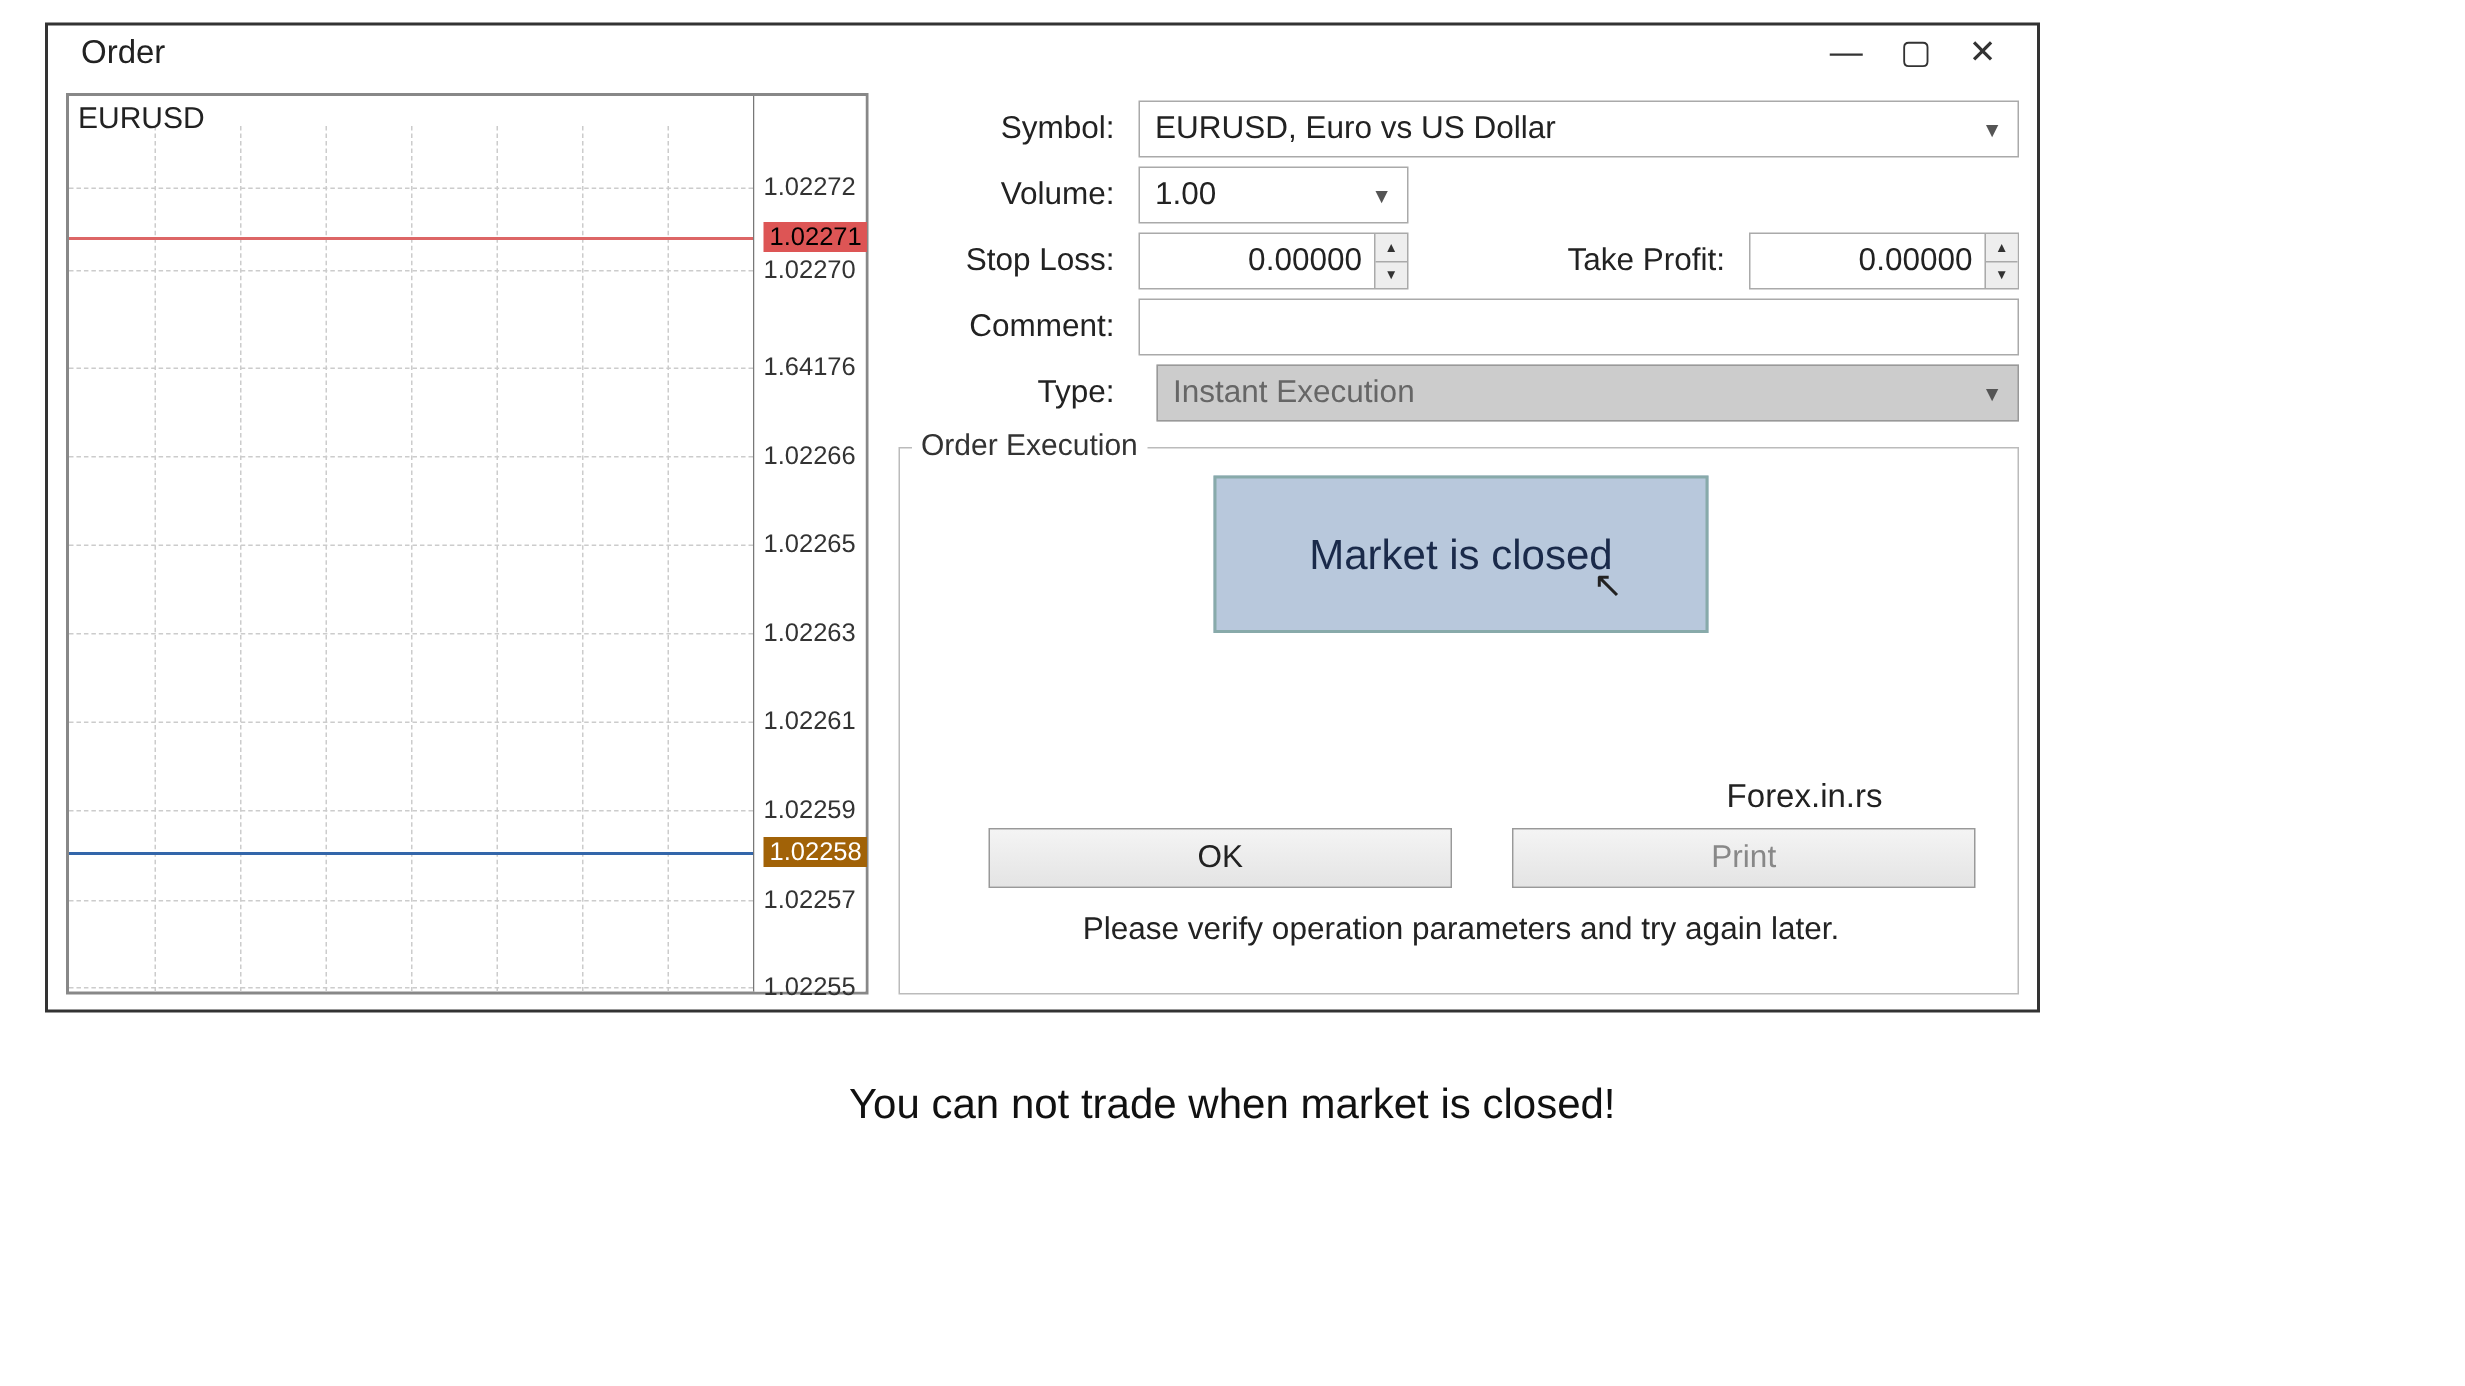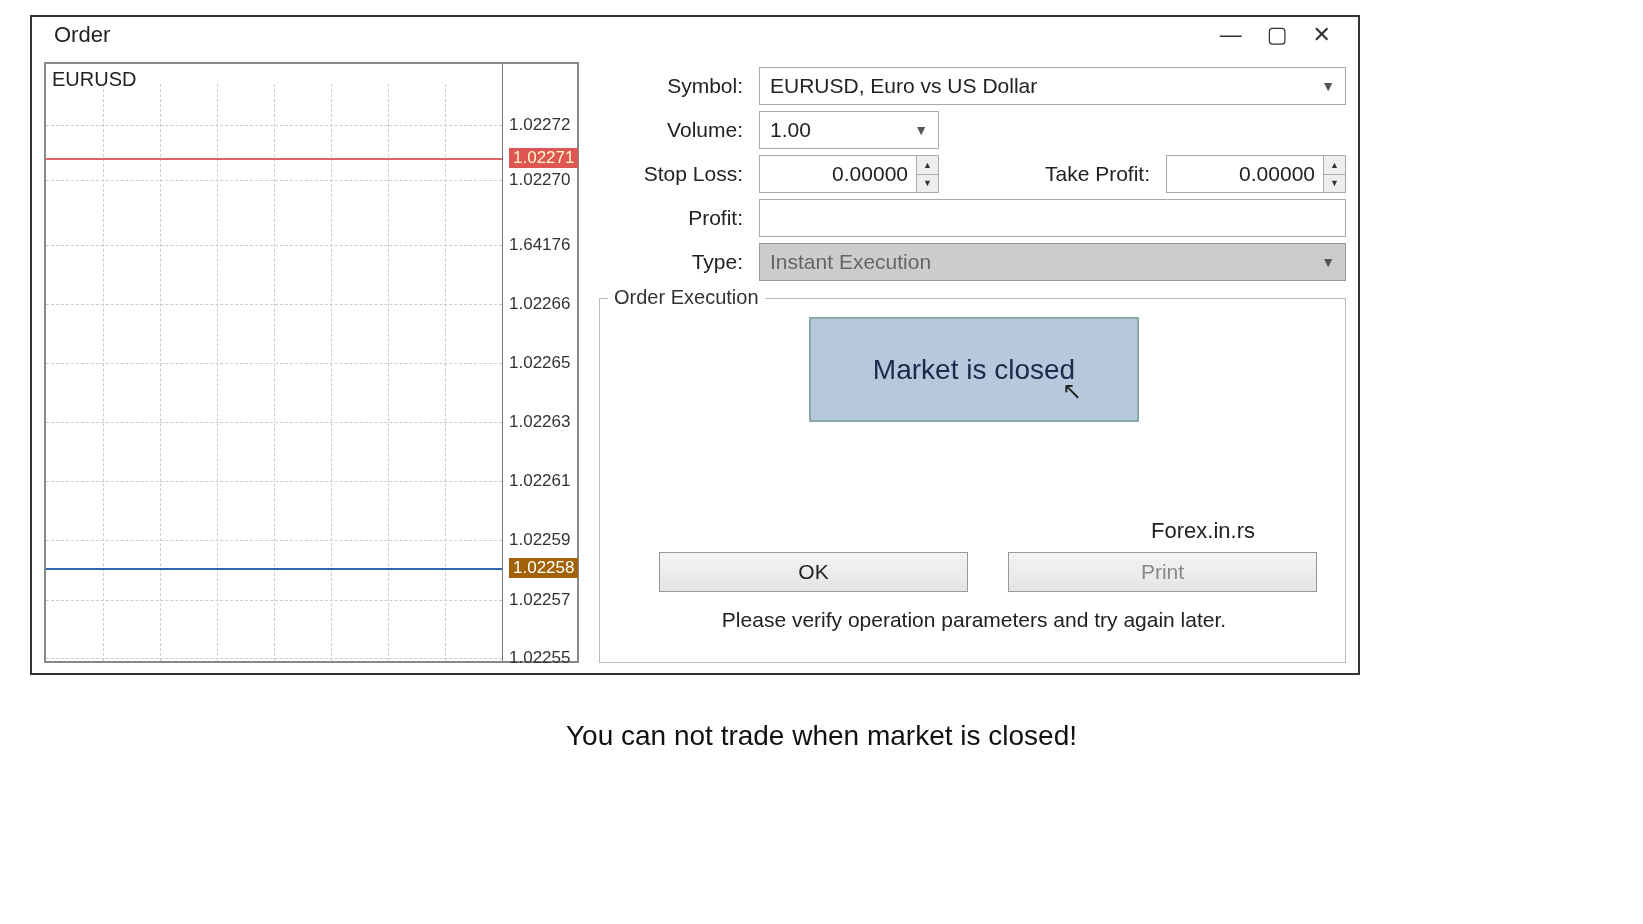--- a/index.html
+++ b/index.html
@@ -102,21 +102,21 @@
   .axis .tick {
     position: absolute;
     left: 6px;
     font-size: 17px;
     color: #333;
     transform: translateY(-50%);
     white-space: nowrap;
   }
   .axis .tick.badge {
     background: #d55;
-    color: #fef9c3;
+    color: #000000;
     padding: 0 4px;
   }
   .axis .tick.badge-blue {
     background: #a16207;
     color: #fff;
     padding: 0 4px;
   }
   
   .form-panel {
     flex: 1;
@@ -144,20 +144,21 @@
     background: #fff;
     padding: 0 10px;
     display: flex;
     align-items: center;
     justify-content: space-between;
   }
   .wide-input.disabled {
     background: #ccc;
     color: #666;
     border: 1px solid #999;
+    margin-left: 12px;
   }
   .chev {
     font-size: 14px;
     color: #555;
   }
   .small-select {
     width: 180px;
     height: 38px;
     border: 1px solid #aaa;
     padding: 0 10px;
@@ -375,21 +376,21 @@
         <div class="spinner">
           <span class="val">0.00000</span>
           <div class="arrows">
             <div>▲</div>
             <div>▼</div>
           </div>
         </div>
       </div>
 
       <div class="form-row">
-        <span class="form-label">Profit:</span>
+        <span class="form-label">Comment:</span>
         <div class="comment-input">
           <span></span>
         </div>
       </div>
 
       <div class="form-row">
         <span class="form-label">Type:</span>
         <div class="wide-input disabled">
           <span>Instant Execution</span>
           <span class="chev">▼</span>

